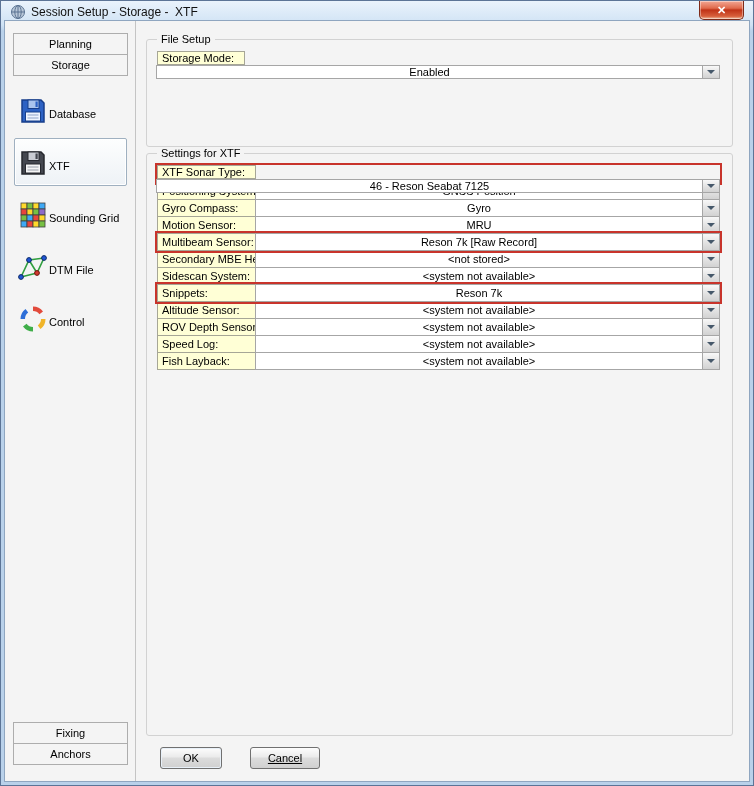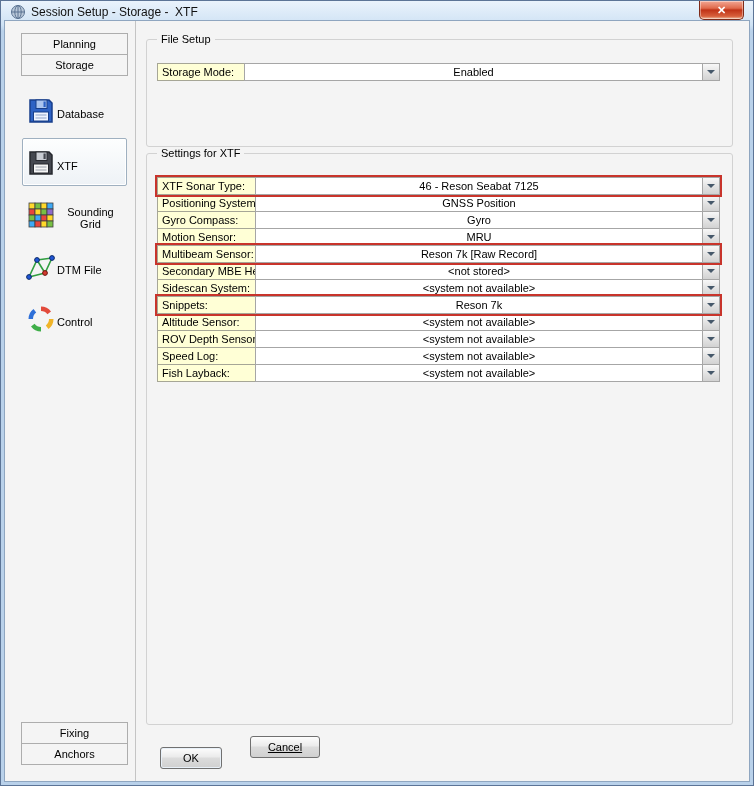--- a/index.html
+++ b/index.html
@@ -16,21 +16,21 @@
   .close-btn{
     position:absolute;top:0;right:6px;width:45px;height:19px;
     border:1px solid #7e2a18;border-top:none;border-radius:0 0 5px 5px;
     background:linear-gradient(180deg,#f2a794 0,#e06a4c 40%,#c03317 50%,#d8603c 85%,#f0c3a6 100%);
     color:#fff;font-size:11px;font-weight:bold;line-height:16px;text-align:center;
     box-shadow:inset 0 0 0 1px rgba(255,255,255,.4);cursor:pointer;padding:0;
   }
   .client{flex:1;display:flex;background:#f4f4f4;border:1px solid #8fa6c0;box-sizing:border-box;min-height:0;}
 
   
-  .sidebar{width:130px;flex:0 0 auto;box-sizing:border-box;padding:12px 7px 16px 16px;display:flex;flex-direction:column;}
+  .sidebar{width:130px;flex:0 0 auto;box-sizing:border-box;padding:12px 7px 16px 8px;display:flex;flex-direction:column;}
   .side-btn{
     display:block;width:100%;height:22px;box-sizing:border-box;margin-top:-1px;
     border:1px solid #adadad;background:#f4f4f4;font-size:11px;font-family:inherit;color:#000;padding:0;cursor:pointer;
   }
   .side-btn-group .side-btn:first-child{margin-top:0;}
   .icon-list{margin-top:8px;display:flex;flex-direction:column;}
   .icon-item{
     display:flex;flex-direction:row;align-items:center;
     padding:8px 2px 6px;margin:2px 1px;border:1px solid transparent;border-radius:2px;cursor:pointer;
   }
@@ -43,40 +43,40 @@
   .flex-spacer{flex:1;}
 
   
   .main{flex:1;display:flex;flex-direction:column;box-sizing:border-box;padding:12px 16px 0 10px;border-left:1px solid #c4c4c4;min-width:0;}
   fieldset.group{border:1px solid #d2d2d2;border-radius:3px;margin:0;padding:4px 12px 8px 10px;background:transparent;min-width:0;}
   fieldset.group legend{font-size:11px;padding:0 4px;color:#000;margin-top:40px;}
   .file-setup{height:114px;box-sizing:border-box;flex:0 0 auto;}
   .settings{flex:1;margin-top:12px;min-height:0;}
   .rows{display:flex;flex-direction:column;padding-top:2px;}
   .setting-row{display:flex;height:18px;box-sizing:border-box;margin-top:-1px;}
-  .rows .setting-row:first-child{margin-top:12px;}
+  .rows .setting-row:first-child{margin-top:0;flex-direction:column;}
   .row-label{
     box-sizing:border-box;border:1px solid #a6a696;background:#ffffd6;
     font-size:11px;display:flex;align-items:center;padding:0 4px;white-space:nowrap;flex:0 0 auto;
   }
   #file-setup-rows .row-label{width:88px;}
   #settings-rows .row-label{width:99px;}
   .combo{flex:1;display:flex;border:1px solid #a6a6a6;margin-left:-1px;background:#fff;box-sizing:border-box;min-width:0;cursor:default;}
   .combo-value{flex:1;font-size:11px;display:flex;align-items:center;justify-content:center;overflow:hidden;white-space:nowrap;color:#000;}
   .combo-btn{width:16px;flex:0 0 auto;border-left:1px solid #a6a6a6;background:linear-gradient(180deg,#f8f8f8,#e2e2e2 55%,#d2d2d2);display:flex;align-items:center;justify-content:center;cursor:pointer;}
   .arrow-down{width:0;height:0;border-left:4px solid transparent;border-right:4px solid transparent;border-top:4px solid #46586a;}
   .setting-row.highlighted{box-shadow:0 0 0 2px #c8342b;position:relative;z-index:3;}
 
   .footer{flex:0 0 auto;display:flex;gap:28px;padding:11px 0 12px 14px;}
   .btn{
     min-width:62px;height:22px;font-size:11px;font-family:inherit;color:#000;
     border:1px solid #707070;border-radius:3px;cursor:pointer;
     background:linear-gradient(180deg,#fdfdfd,#ebebeb 45%,#dcdcdc 50%,#d0d0d0);
   }
-  .btn.ok{box-shadow:inset 0 0 0 1px #e8f0f8;margin-top:11px;}
+  .btn.ok{box-shadow:inset 0 0 0 1px #e8f0f8;}
   .btn.cancel{min-width:70px;text-decoration:underline;}
 </style>
 </head>
 <body>
 
 <div class="window">
   <div class="titlebar">
     <span class="app-icon">
       <svg width="16" height="16" viewBox="0 0 16 16">
         <circle cx="8" cy="8" r="6.5" fill="#b9c8d9" stroke="#5a7392"></circle>

